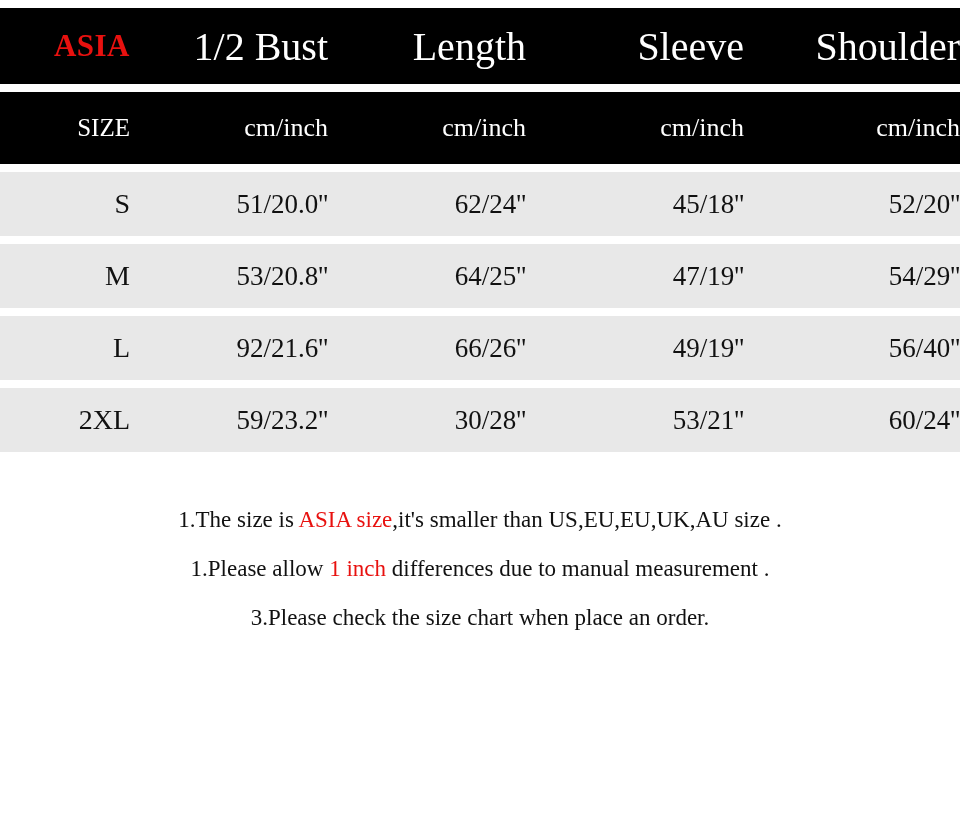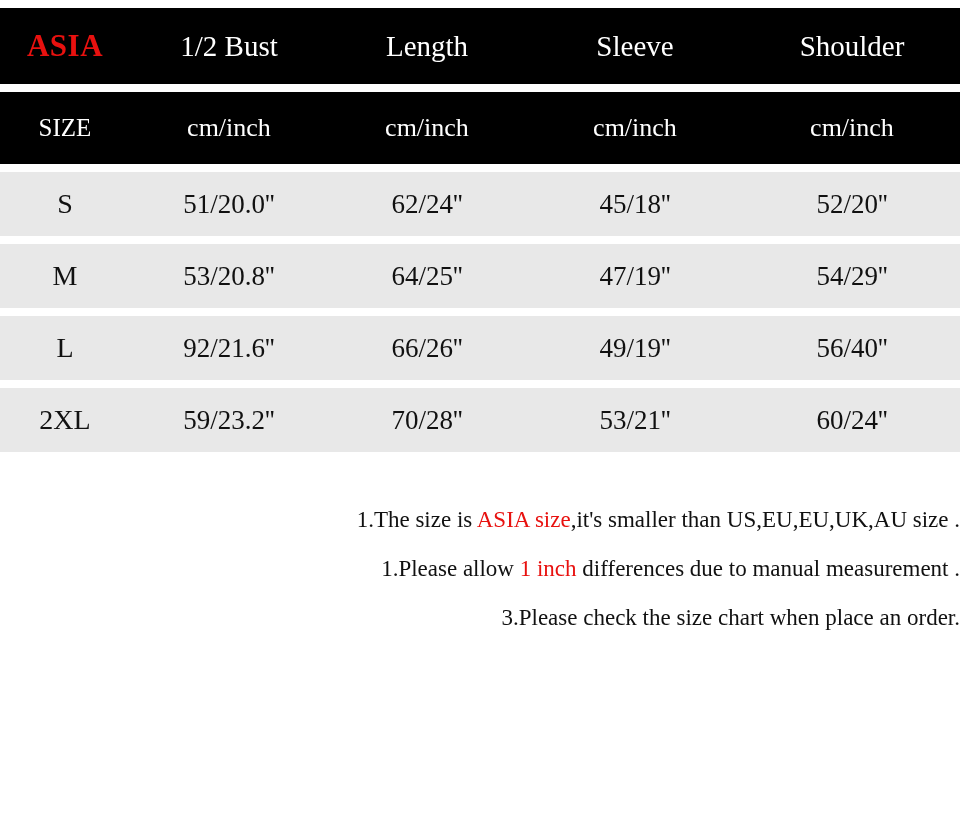--- a/index.html
+++ b/index.html
@@ -21,35 +21,35 @@
     box-sizing: border-box;
   }
   .size-table {
     width: 960px;
     border-collapse: separate;
     border-spacing: 0 8px;
     table-layout: fixed;
   }
   .size-table td {
     padding: 0;
-    text-align: center;
+    text-align: right;
     vertical-align: middle;
   }
   
   .col-size   { width: 130px; }
   .col-bust   { width: 198px; }
   .col-length { width: 198px; }
   .col-sleeve { width: 218px; }
   .col-shoulder { width: 216px; }
 
   tr.row-head-title td {
     background: #000000;
     color: #ffffff;
     height: 76px;
-    font-size: 29px;
+    font-size: 40px;
   }
   tr.row-head-title td.asia-cell {
     color: #e8110f;
     font-weight: bold;
     font-size: 31px;
     letter-spacing: 0.5px;
   }
   tr.row-head-unit td {
     background: #000000;
     color: #ffffff;
@@ -63,21 +63,21 @@
     background: #e8e8e8;
     color: #111111;
     height: 64px;
     font-size: 27px;
   }
   tr.data-row td.size-label {
     font-size: 28px;
   }
   .notes {
     margin-top: 48px;
-    text-align: right;
+    text-align: center;
   }
   .note-line {
     font-size: 23px;
     line-height: 1.0;
     color: #111111;
     margin: 0 0 26px 0;
     white-space: nowrap;
   }
   .hl {
     color: #e8110f;
@@ -129,21 +129,21 @@
       <tr class="data-row">
         <td class="size-label">L</td>
         <td>92/21.6''</td>
         <td>66/26''</td>
         <td>49/19''</td>
         <td>56/40''</td>
       </tr>
       <tr class="data-row">
         <td class="size-label">2XL</td>
         <td>59/23.2''</td>
-        <td>70/28''</td>
+        <td>30/28''</td>
         <td>53/21''</td>
         <td>60/24''</td>
       </tr>
     </tbody>
   </table>
 
   <div class="notes">
     <p class="note-line"><span>1.The size is </span><span class="hl">ASIA size</span><span>,it's smaller than US,EU,EU,UK,AU size .</span></p>
     <p class="note-line"><span>1.Please allow </span><span class="hl">1 inch</span><span> differences due to manual measurement .</span></p>
     <p class="note-line">3.Please check the size chart when place an order.</p>

